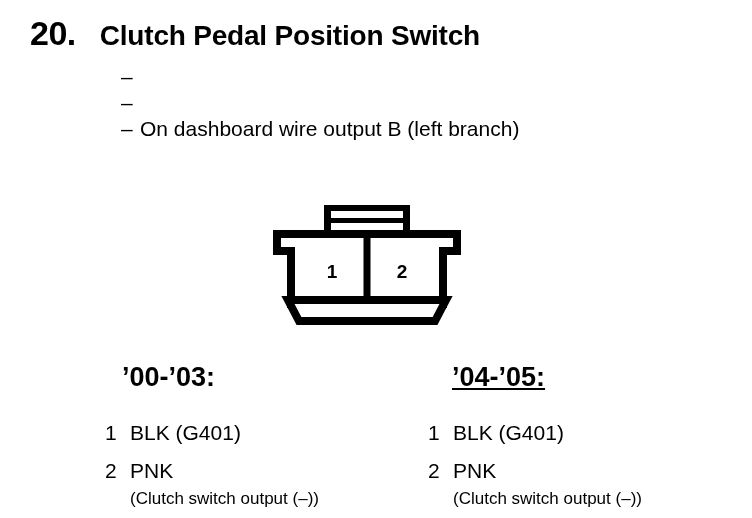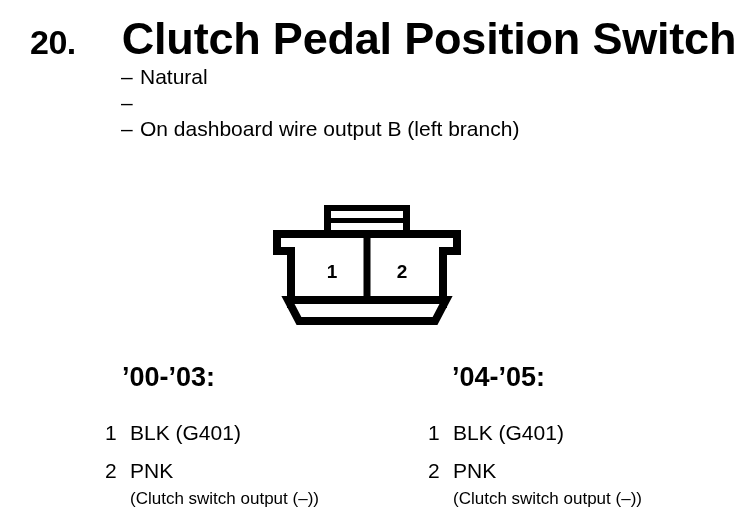--- a/index.html
+++ b/index.html
@@ -33,24 +33,24 @@
     align-items: baseline;
     white-space: nowrap;
   }
   .item-number {
     font-size: 34px;
     font-weight: bold;
     letter-spacing: -0.5px;
     line-height: 1;
   }
   .title-text {
-    font-size: 45px;
+    font-size: 28px;
     font-weight: bold;
     line-height: 1;
-    margin-left: 46px;
+    margin-left: 24px;
     letter-spacing: -0.2px;
     text-align: right;
   }
 
   .bullet-list {
     position: absolute;
     left: 121px;
     top: 64px;
     list-style: none;
     margin: 0;
@@ -106,21 +106,21 @@
   .year-col.right { left: 428px; }
 
   .year-heading {
     font-size: 27px;
     font-weight: bold;
     line-height: 1;
     margin: 0 0 18px 0;
     white-space: nowrap;
   }
   .year-col.left  .year-heading { padding-left: 17px; }
-  .year-col.right .year-heading { padding-left: 24px; }
+  .year-col.right .year-heading { padding-left: 24px; text-decoration: underline; }
 
   .pin-list {
     list-style: none;
     margin: 0;
     padding: 0;
   }
   .pin-row {
     display: flex;
     align-items: baseline;
     font-size: 21px;
@@ -149,21 +149,20 @@
 <div class="header">
 
   <div class="title-row">
     <span class="item-number">20.</span>
     <span class="title-text">Clutch Pedal Position Switch</span>
   </div>
 
   <ul class="bullet-list">
     <li class="bullet-item">
       <span class="bullet-dash">–</span>
-      <span class="bullet-label">Natural</span>
     </li>
     <li class="bullet-item">
       <span class="bullet-dash">–</span>
     </li>
     <li class="bullet-item">
       <span class="bullet-dash">–</span>
       <span class="bullet-label">On dashboard wire output B (left branch)</span>
     </li>
   </ul>
 

